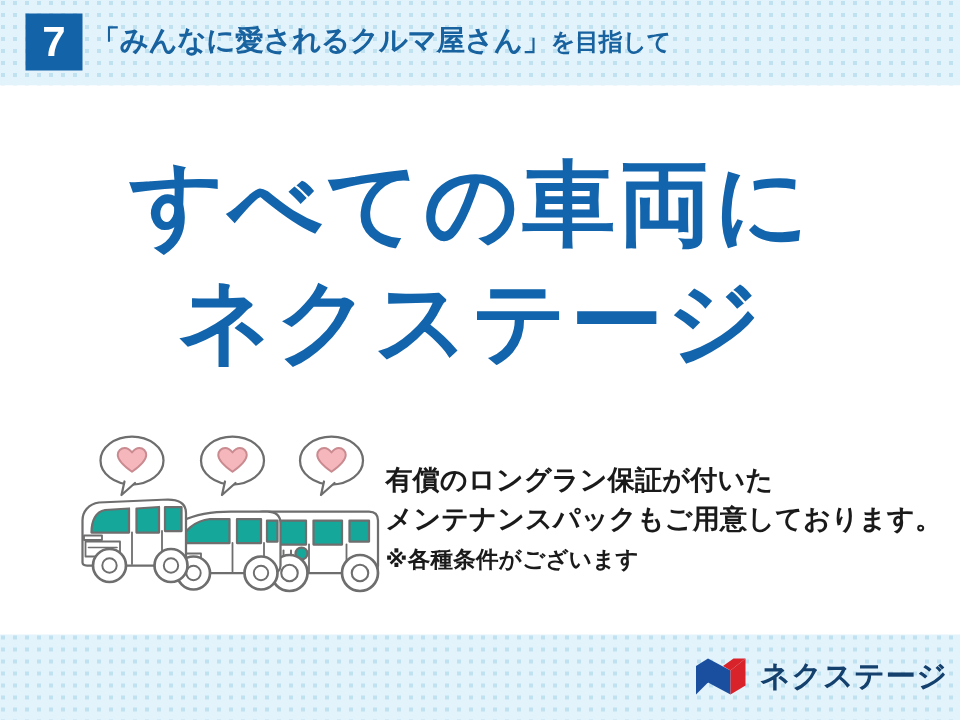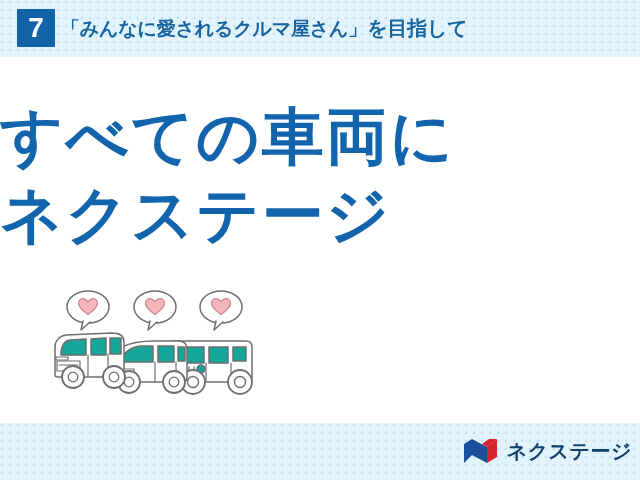--- a/index.html
+++ b/index.html
@@ -54,37 +54,38 @@
     top: 13px;
     height: 30px;
     line-height: 30px;
     color: #17629f;
     font-size: 19px;
     font-weight: bold;
     white-space: nowrap;
     letter-spacing: -0.2px;
   }
   #header-title .small {
-    font-size: 20px;
+    font-size: 16px;
   }
 
   
   #stage {
     position: absolute;
     left: 0;
     top: 57px;
     width: 640px;
     height: 366px;
     background: #ffffff;
   }
 
   
   .headline {
     position: absolute;
     width: 628px;
+    text-align: center;
     color: #1264ac;
     font-weight: bold;
     letter-spacing: 2px;
     white-space: nowrap;
   }
   #headline-1 {
     top: 49px;
     font-size: 62px;
     line-height: 62px;
   }
@@ -303,20 +304,25 @@
             <circle cx="23" cy="88" r="11" fill="#ffffff" stroke="#6e6e6e" stroke-width="1.8"></circle>
             <circle cx="23" cy="88" r="4.8" fill="#ffffff" stroke="#6e6e6e" stroke-width="1.3"></circle>
             <circle cx="64" cy="88" r="11" fill="#ffffff" stroke="#6e6e6e" stroke-width="1.8"></circle>
             <circle cx="64" cy="88" r="4.8" fill="#ffffff" stroke="#6e6e6e" stroke-width="1.3"></circle>
           </g>
 
         </g>
       </svg>
     </div>
 
+    <div id="bodycopy">
+      <div class="line">有償のロングラン保証が付いた</div>
+      <div class="line">メンテナンスパックもご用意しております。</div>
+      <div class="note">※各種条件がございます</div>
+    </div>
 
   </div>
 
   <div id="footer" class="dotband">
     <div id="logo">
       <svg id="logo-mark" width="36" height="26" viewBox="0 0 36 26" xmlns="http://www.w3.org/2000/svg">
         <path d="M1 25 L1 6 L9 1 L9 17 Z" fill="#1a4fa0"></path>
         <path d="M9 1 L9 17 L24 25 L24 9 Z" fill="#1a4fa0"></path>
         <path d="M24 9 L24 25 L34 19 L34 1 Z" fill="#d8232a"></path>
         <path d="M24 9 L34 1 L26 1 L19 6 Z" fill="#d8232a"></path>

